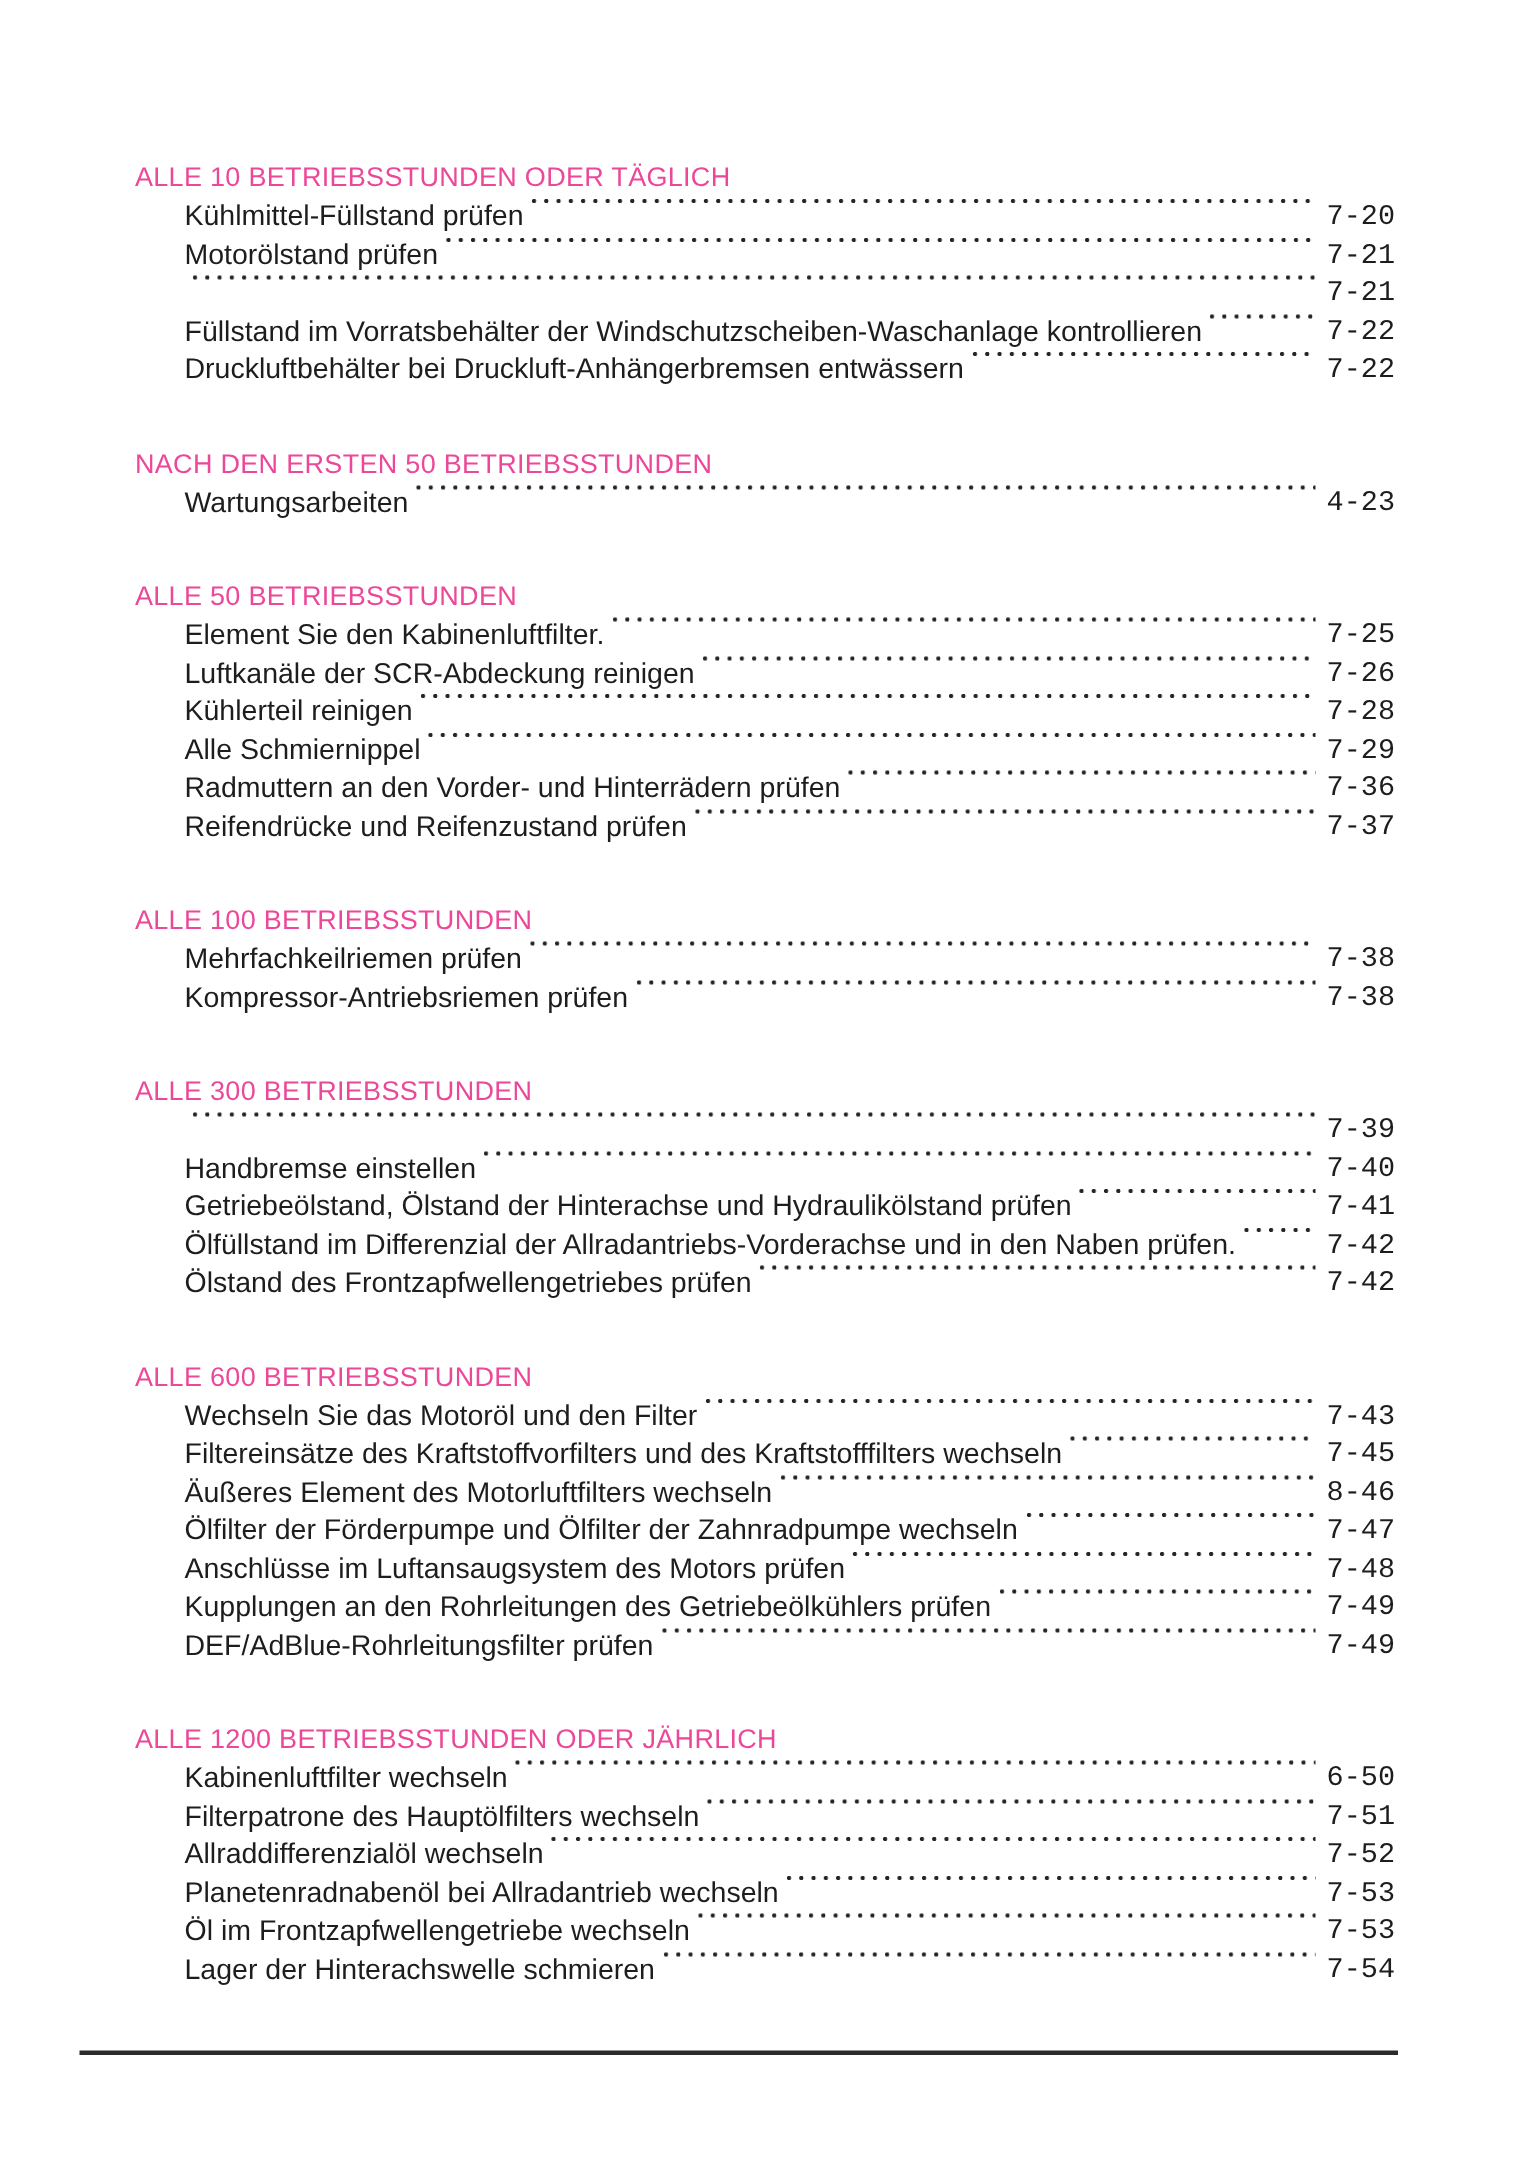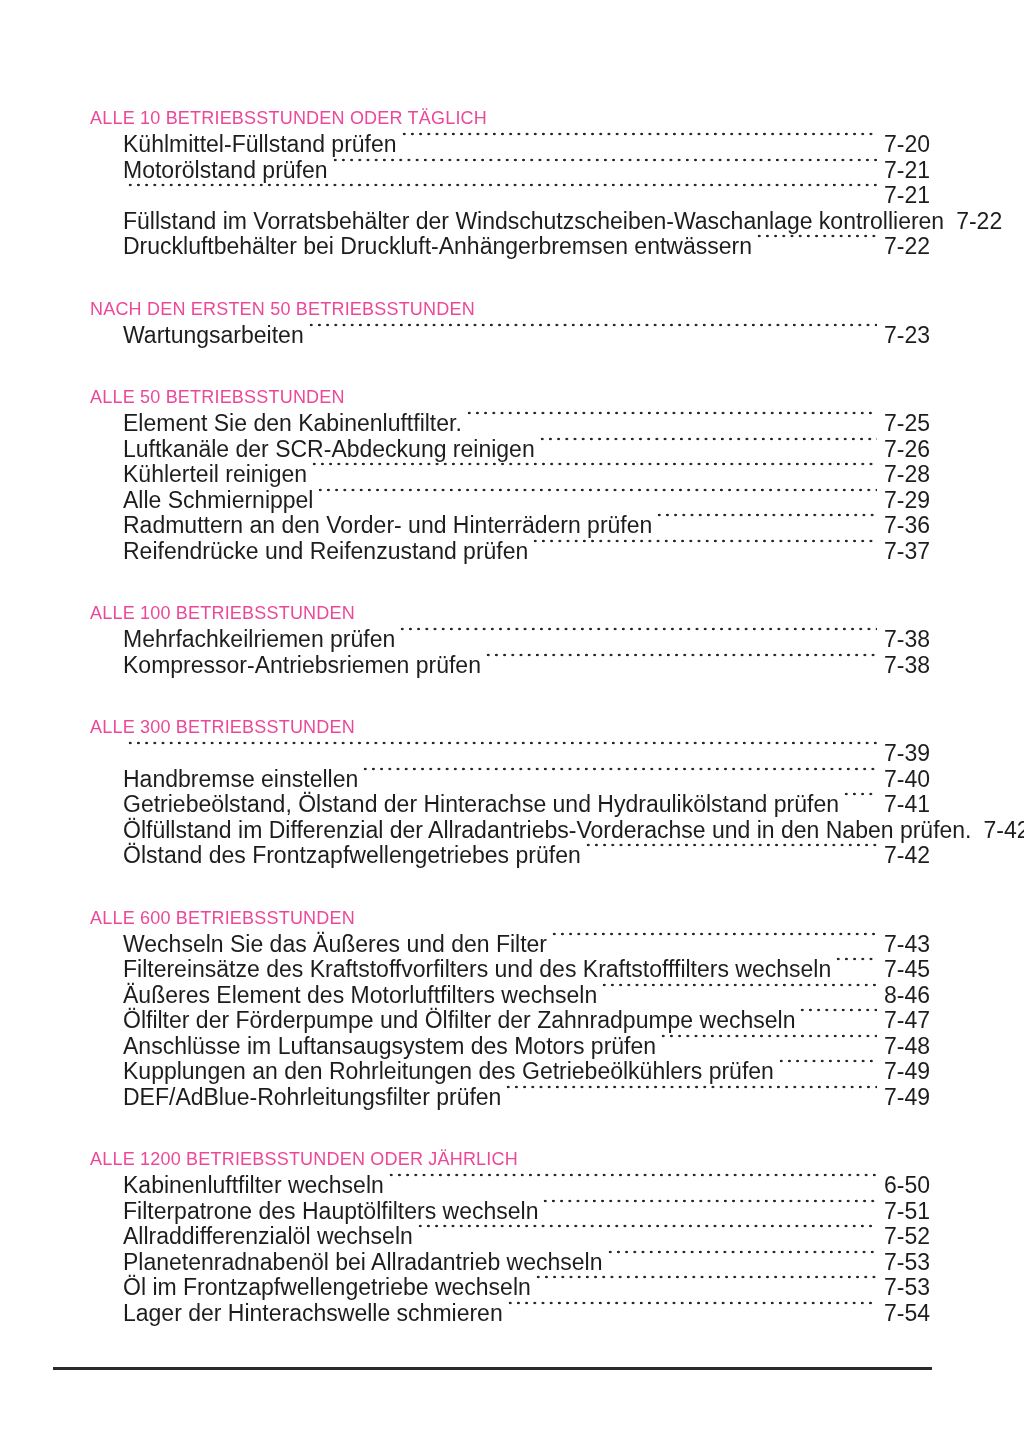--- a/index.html
+++ b/index.html
@@ -22,36 +22,36 @@
     line-height: 28px;
     margin: 0;
     letter-spacing: 0.2px;
     white-space: nowrap;
     color: #ec4899;
   }
   .entries { padding-left: 33px; }
   .entry {
     display: flex;
     align-items: center;
-    font-size: 23px;
+    font-size: 19px;
     line-height: 25.5px;
   }
   .entry-title { white-space: nowrap; }
   .dot-leader {
     flex: 1 1 auto;
     min-width: 0;
     height: 4px;
     margin: 0 7px 0 5px;
     align-self: baseline;
     background-image: radial-gradient(circle at 2px 2px, #242424 1.25px, transparent 1.6px);
     background-size: 8.2px 4px;
     background-repeat: repeat-x;
     background-position: left bottom;
   }
-  .entry-page { white-space: nowrap; }
+  .entry-page { white-space: nowrap; font-family: Liberation Mono, monospace; }
   .bottom-rule {
     position: absolute;
     left: 53px;
     top: 1367px;
     width: 879px;
     height: 3px;
     background: #2b2b2b;
   }
 </style>
 </head>
@@ -88,21 +88,21 @@
       </div>
     </div>
   </section>
 
   <section class="toc-section">
     <h2 class="section-heading">NACH DEN ERSTEN 50 BETRIEBSSTUNDEN</h2>
     <div class="entries">
       <div class="entry">
         <span class="entry-title">Wartungsarbeiten</span>
         <span class="dot-leader"></span>
-        <span class="entry-page">7-23</span>
+        <span class="entry-page">4-23</span>
       </div>
     </div>
   </section>
 
   <section class="toc-section">
     <h2 class="section-heading">ALLE 50 BETRIEBSSTUNDEN</h2>
     <div class="entries">
       <div class="entry">
         <span class="entry-title">Element Sie den Kabinenluftfilter.</span>
         <span class="dot-leader"></span>
@@ -179,21 +179,21 @@
         <span class="dot-leader"></span>
         <span class="entry-page">7-42</span>
       </div>
     </div>
   </section>
 
   <section class="toc-section">
     <h2 class="section-heading">ALLE 600 BETRIEBSSTUNDEN</h2>
     <div class="entries">
       <div class="entry">
-        <span class="entry-title">Wechseln Sie das Äußeres und den Filter</span>
+        <span class="entry-title">Wechseln Sie das Motoröl und den Filter</span>
         <span class="dot-leader"></span>
         <span class="entry-page">7-43</span>
       </div>
       <div class="entry">
         <span class="entry-title">Filtereinsätze des Kraftstoffvorfilters und des Kraftstofffilters wechseln</span>
         <span class="dot-leader"></span>
         <span class="entry-page">7-45</span>
       </div>
       <div class="entry">
         <span class="entry-title">Äußeres Element des Motorluftfilters wechseln</span>

